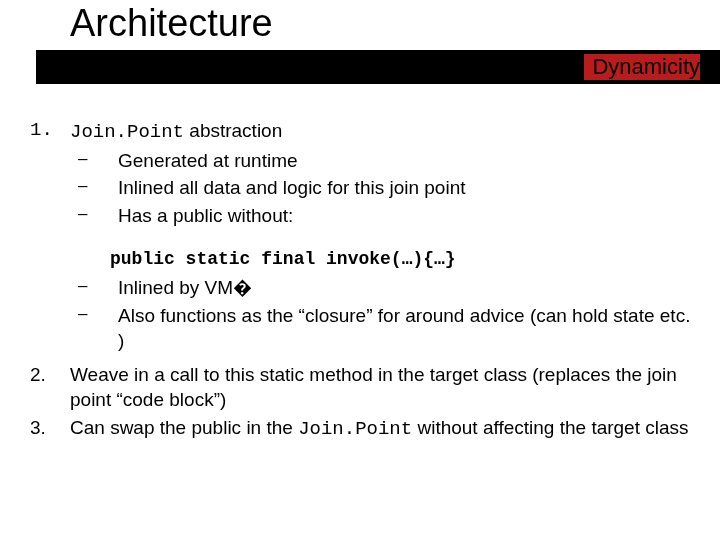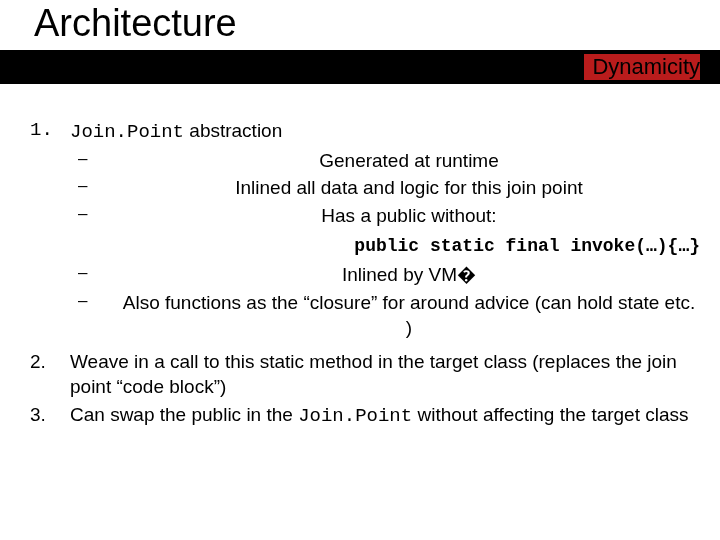--- a/index.html
+++ b/index.html
@@ -10,20 +10,21 @@
     background: #ffffff;
     font-family: Arial, Helvetica, sans-serif;
     color: #000;
     overflow: hidden;
   }
   .slide {
     position: relative;
     width: 720px;
     height: 540px;
     box-sizing: border-box;
+    padding-left: 36px;
   }
   .titlebar {
     position: relative;
     height: 90px;
   }
   .title {
     position: absolute;
     top: 2px;
     left: 34px;
     font-size: 38px;
@@ -84,30 +85,28 @@
   .dash {
     width: 40px;
     flex-shrink: 0;
     text-align: left;
     padding-left: 8px;
     font-size: 17px;
   }
   .subcontent {
     flex: 1;
     font-size: 19px;
-    text-align: center;
   }
   .codeline {
     margin-left: 80px;
     font-family: "Courier New", Courier, monospace;
     font-size: 18px;
     font-weight: bold;
-    margin-top: 5px;
+    margin-top: 18px;
     margin-bottom: 4px;
-    text-align: right;
   }
   .gap {
     height: 6px;
   }
 </style>
 </head>
 <body>
 
 <div class="slide">
 

